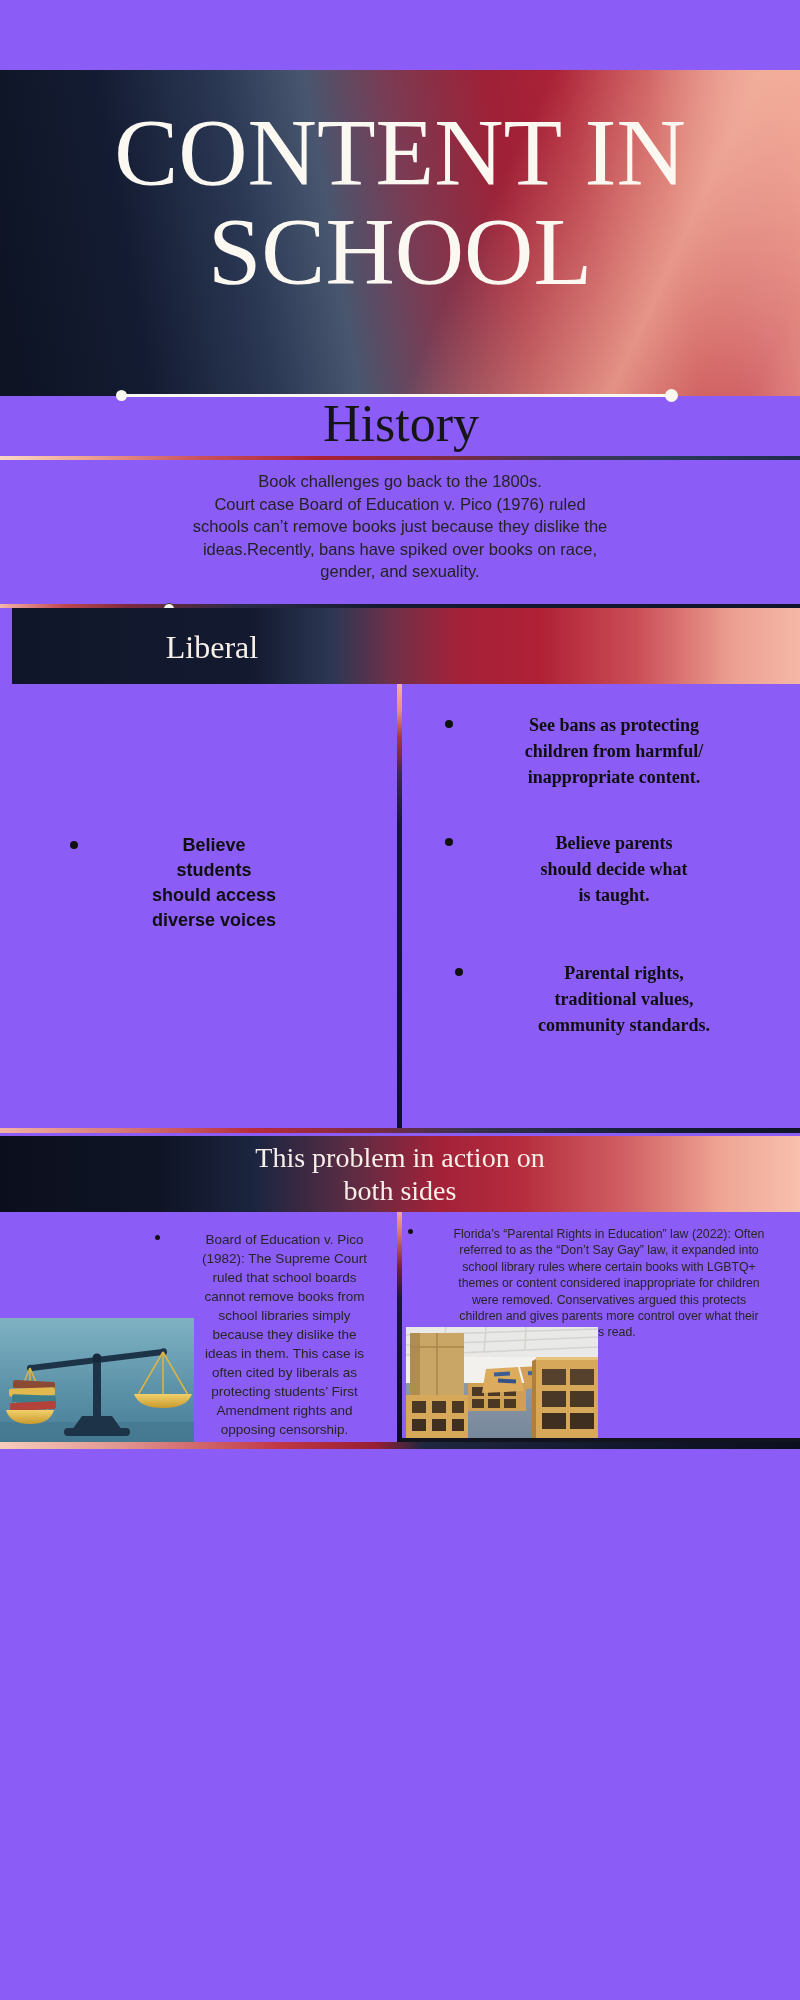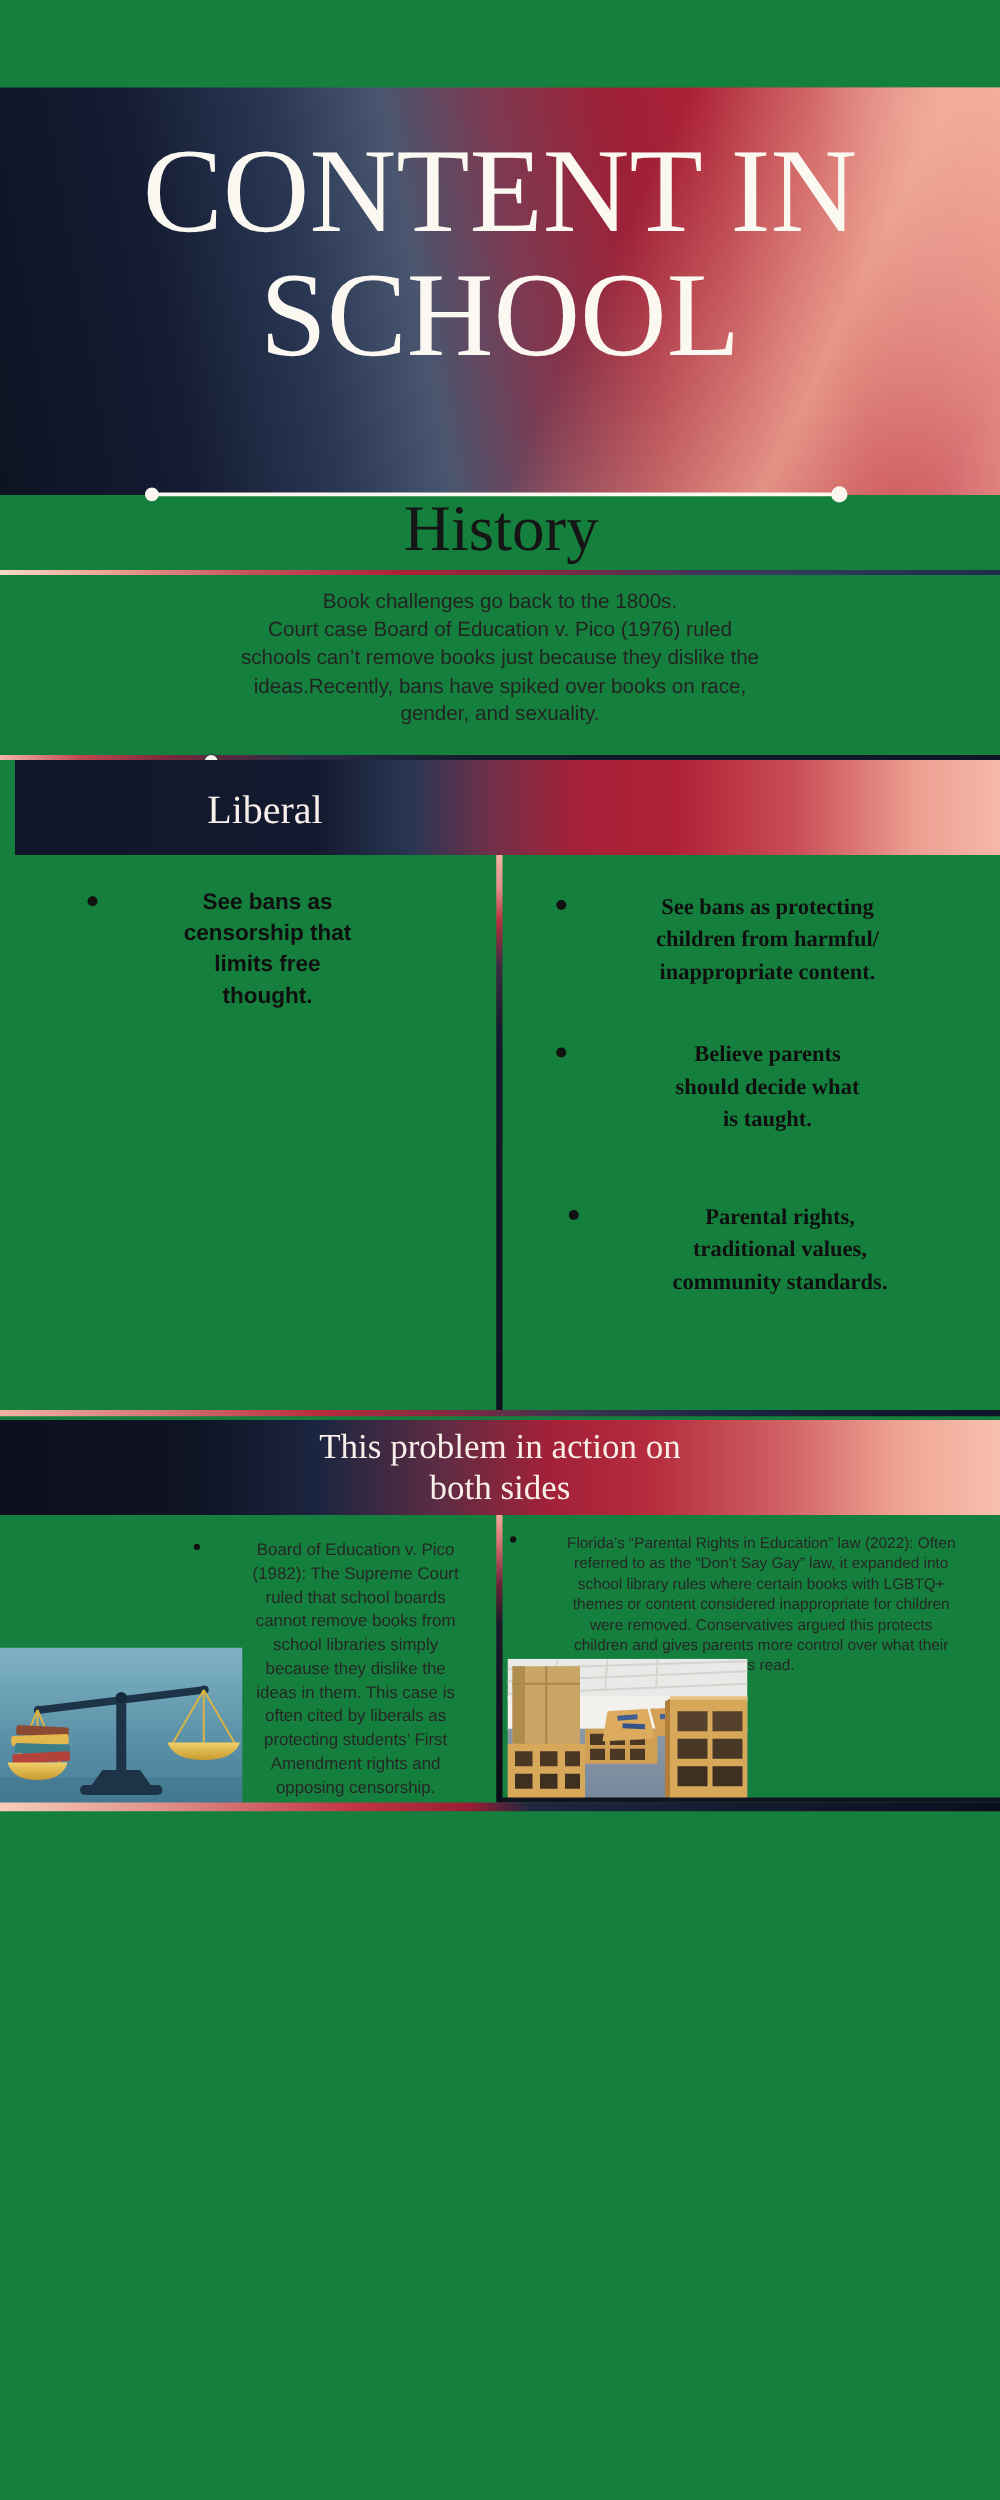--- a/index.html
+++ b/index.html
@@ -1,18 +1,18 @@
 <!DOCTYPE html>
 <html><head>
 <meta charset="utf-8">
 <style>
   html,body{margin:0;padding:0;background:#e8e6e0;}
   .poster{
     position:relative;width:800px;height:2000px;margin:0 auto;
-    background:#15803d;overflow:hidden;
+    background:#8b5cf6;overflow:hidden;
     font-family:"Liberation Sans",sans-serif;color:#1e1e1e;
   }
   .abs{position:absolute;}
   .pre{white-space:pre-line;}
   .center{text-align:center;}
 
   
   .header-banner{
     left:0;top:70px;width:800px;height:326px;
     background:
@@ -156,26 +156,26 @@
   <div class="abs section-divider-line"></div>
   <div class="abs deco-ring"></div>
 
   <div class="abs comparison-banner">
     <div class="abs side-heading liberal center">Liberal</div>
   </div>
 
   <div class="abs comparison-columns">
     <div class="abs column-divider"></div>
 
-    <div class="abs point lp1">
-      <span class="dot"></span>
-      <span class="lines pre">See bans as
-censorship that
-limits free
-thought.</span>
+    <div class="abs point lp2">
+      <span class="dot"></span>
+      <span class="lines pre">Believe
+students
+should access
+diverse voices</span>
     </div>
 
     <div class="abs point rp1">
       <span class="dot"></span>
       <span class="lines pre">See bans as protecting
 children from harmful/
 inappropriate content.</span>
     </div>
     <div class="abs point rp2">
       <span class="dot"></span>

